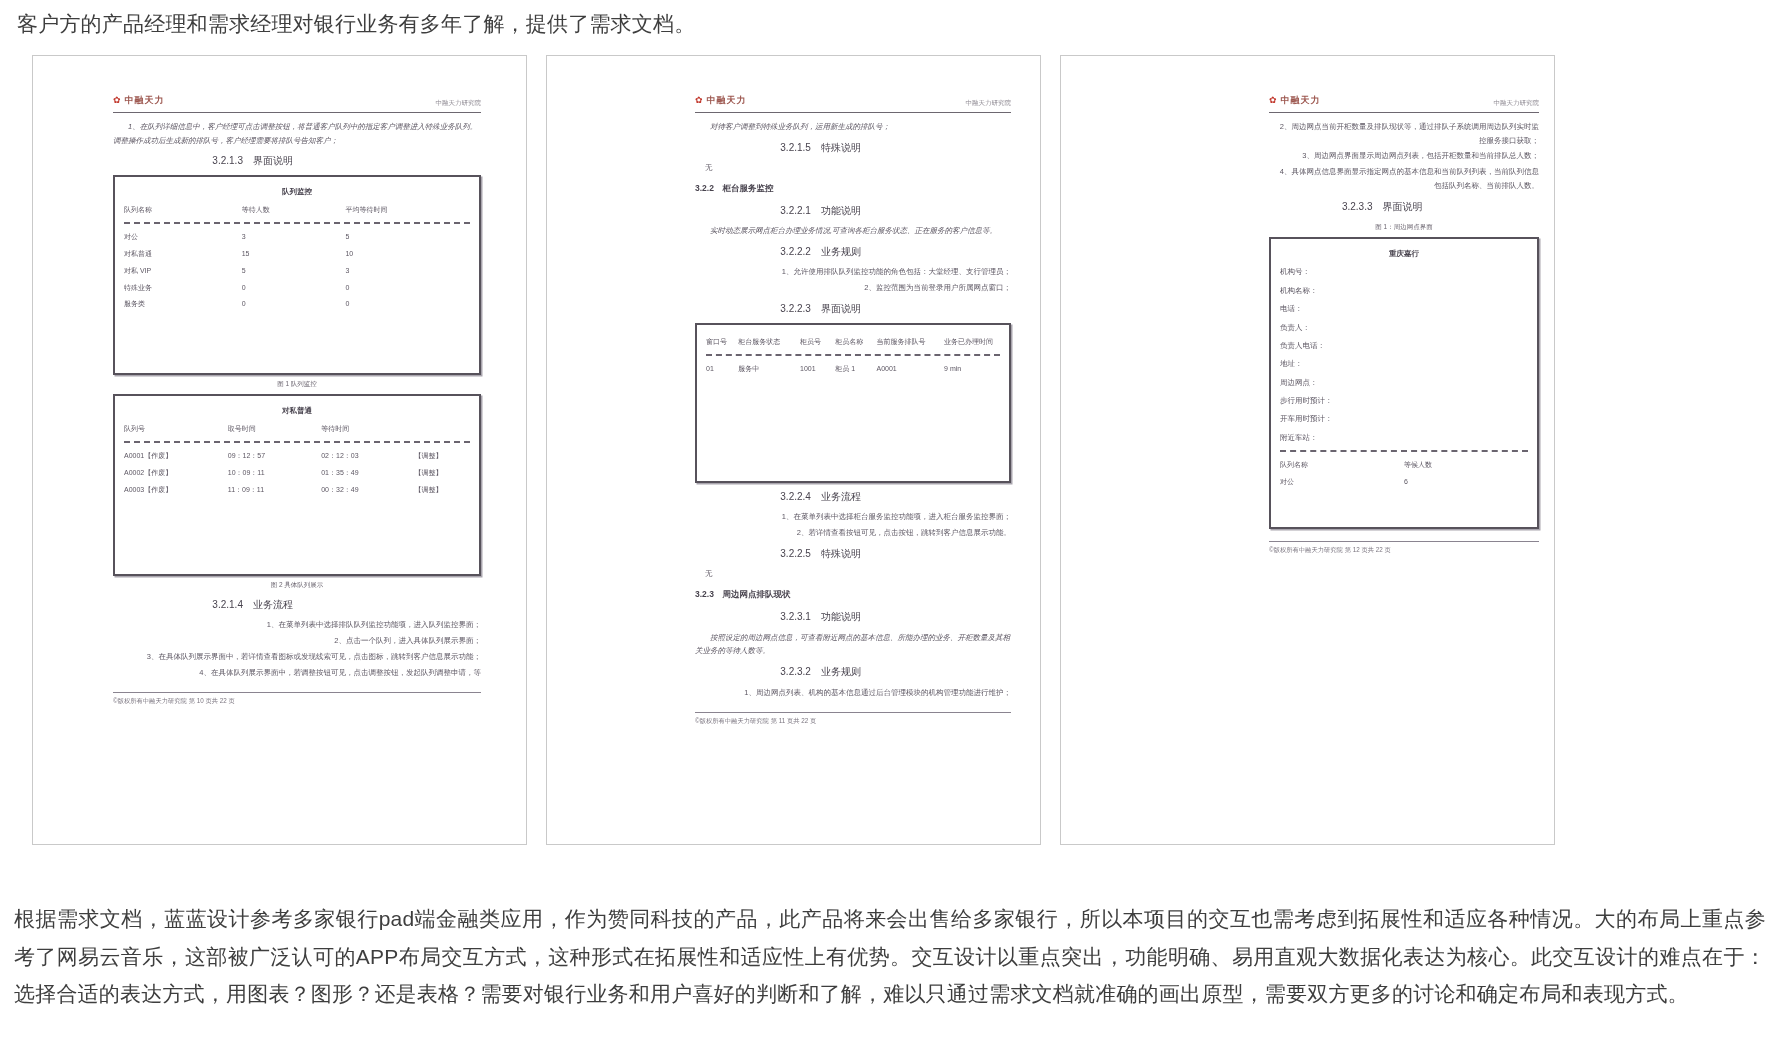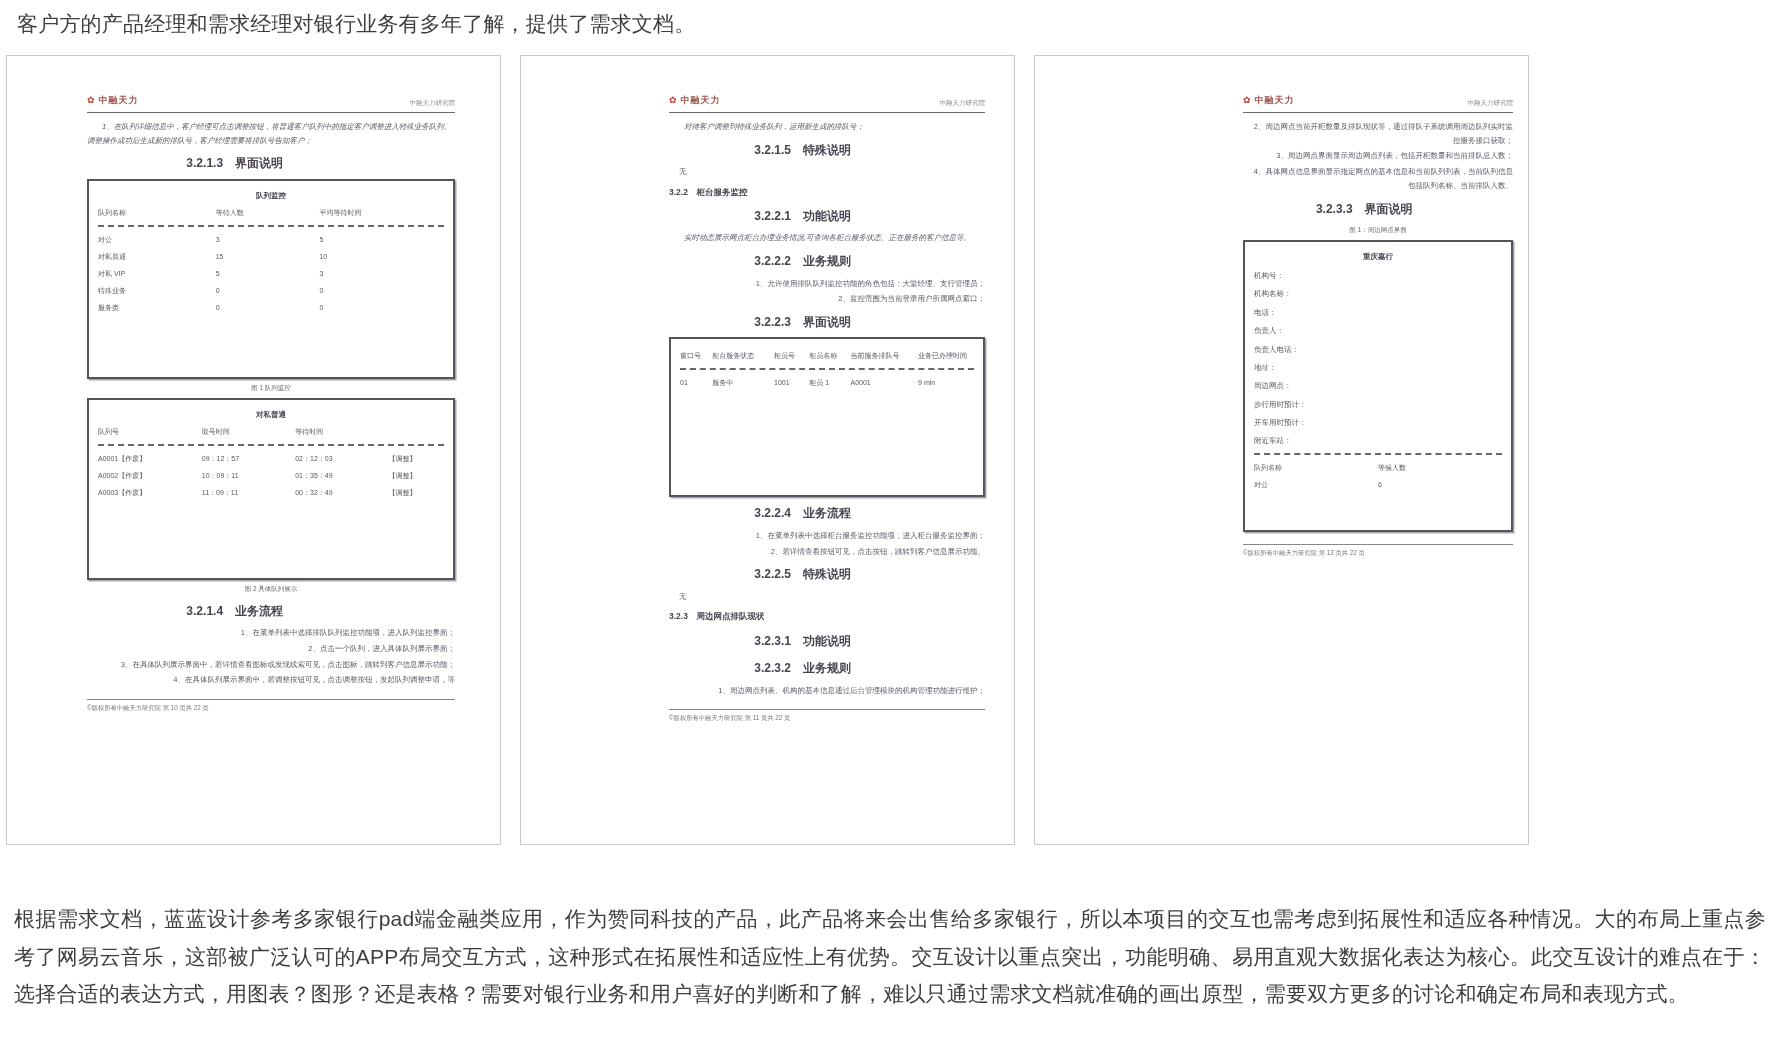--- a/index.html
+++ b/index.html
@@ -6,21 +6,21 @@
   body{
     width:1776px;height:1055px;position:relative;overflow:hidden;
     background:#ffffff;
     font-family:"Liberation Sans","DejaVu Sans",sans-serif;
   }
   .intro{
     position:absolute;left:17px;top:10px;width:1740px;
     font-size:21px;color:#3e3e3e;letter-spacing:.2px;
   }
   .pages-row{
-    position:absolute;left:6px;top:55px;
+    position:absolute;left:32px;top:55px;
     display:flex;gap:19px;
   }
   .page-box{
     width:495px;height:790px;box-sizing:border-box;
     border:1px solid #c9c9c9;background:#fff;position:relative;
   }
   .doc{
     position:absolute;top:36px;
     font-size:7.5px;line-height:1.85;color:#5c5662;
     filter:blur(.2px);
@@ -31,21 +31,21 @@
   .doc-header{
     display:flex;justify-content:space-between;align-items:flex-end;
     border-bottom:1.5px solid #6d6770;padding-bottom:3px;margin-bottom:7px;
   }
   .doc-logo{color:#9c564e;font-size:9px;font-weight:bold;letter-spacing:1px;white-space:nowrap;}
   .logo-mark{color:#c2392e;font-size:9px;margin-right:3px;}
   .doc-header-right{color:#8d8891;font-size:6.5px;white-space:nowrap;}
   .b-p{margin:3px 0;text-indent:15px;font-style:italic;}
   .b-li{margin:2px 0 2px 7px;text-align:right;}
   .b-plain{margin:3px 0 3px 10px;}
-  .b-h{margin:5px 0 4px 27%;font-weight:bold;color:#48434e;font-size:12px;white-space:nowrap;}
+  .b-h{margin:5px 0 4px 27%;font-weight:normal;color:#48434e;font-size:10px;white-space:nowrap;}
   .b-h2{margin:6px 0 4px 0;font-weight:bold;color:#48434e;font-size:8.5px;}
   .b-cap{text-align:center;font-size:6.5px;margin:1px 0 4px;color:#6a646f;}
   .b-table{
     border:2px solid #57525b;box-shadow:1.5px 1.5px 0 #a9a5ae;
     margin:3px 0 3px;padding:7px 9px;box-sizing:border-box;background:#fff;
   }
   .t-title{text-align:center;font-weight:bold;color:#48434e;margin:1px 0 5px;font-size:7.5px;}
   .t-row{display:flex;margin:4px 0;}
   .t-head{color:#5c5662;}
   .t-cell{overflow:hidden;white-space:nowrap;font-size:7px;padding-right:3px;box-sizing:border-box;}
@@ -182,20 +182,21 @@
             <div class="t-cell" style="width: 19%;">9 min</div>
           </div>
         </div>
         <div class="b-h">3.2.2.4　业务流程</div>
         <div class="b-li">1、在菜单列表中选择柜台服务监控功能项，进入柜台服务监控界面；</div>
         <div class="b-li">2、若详情查看按钮可见，点击按钮，跳转到客户信息展示功能。</div>
         <div class="b-h">3.2.2.5　特殊说明</div>
         <div class="b-plain">无</div>
         <div class="b-h2">3.2.3　周边网点排队现状</div>
         <div class="b-h">3.2.3.1　功能说明</div>
+        <div class="b-p">按照设定的周边网点信息，可查看附近网点的基本信息、所能办理的业务、开柜数量及其相关业务的等待人数等。</div>
         <div class="b-h">3.2.3.2　业务规则</div>
         <div class="b-li">1、周边网点列表、机构的基本信息通过后台管理模块的机构管理功能进行维护；</div>
         <div class="doc-footer">©版权所有中融天力研究院 第 11 页共 22 页</div>
       </div>
     </div>
     <div class="page-box">
       <div class="doc doc-2">
         <div class="doc-header">
           <div class="doc-logo"><div class="logo-mark" style="display: inline;">✿</div><span>中融天力</span></div>
           <div class="doc-header-right">中融天力研究院</div>

